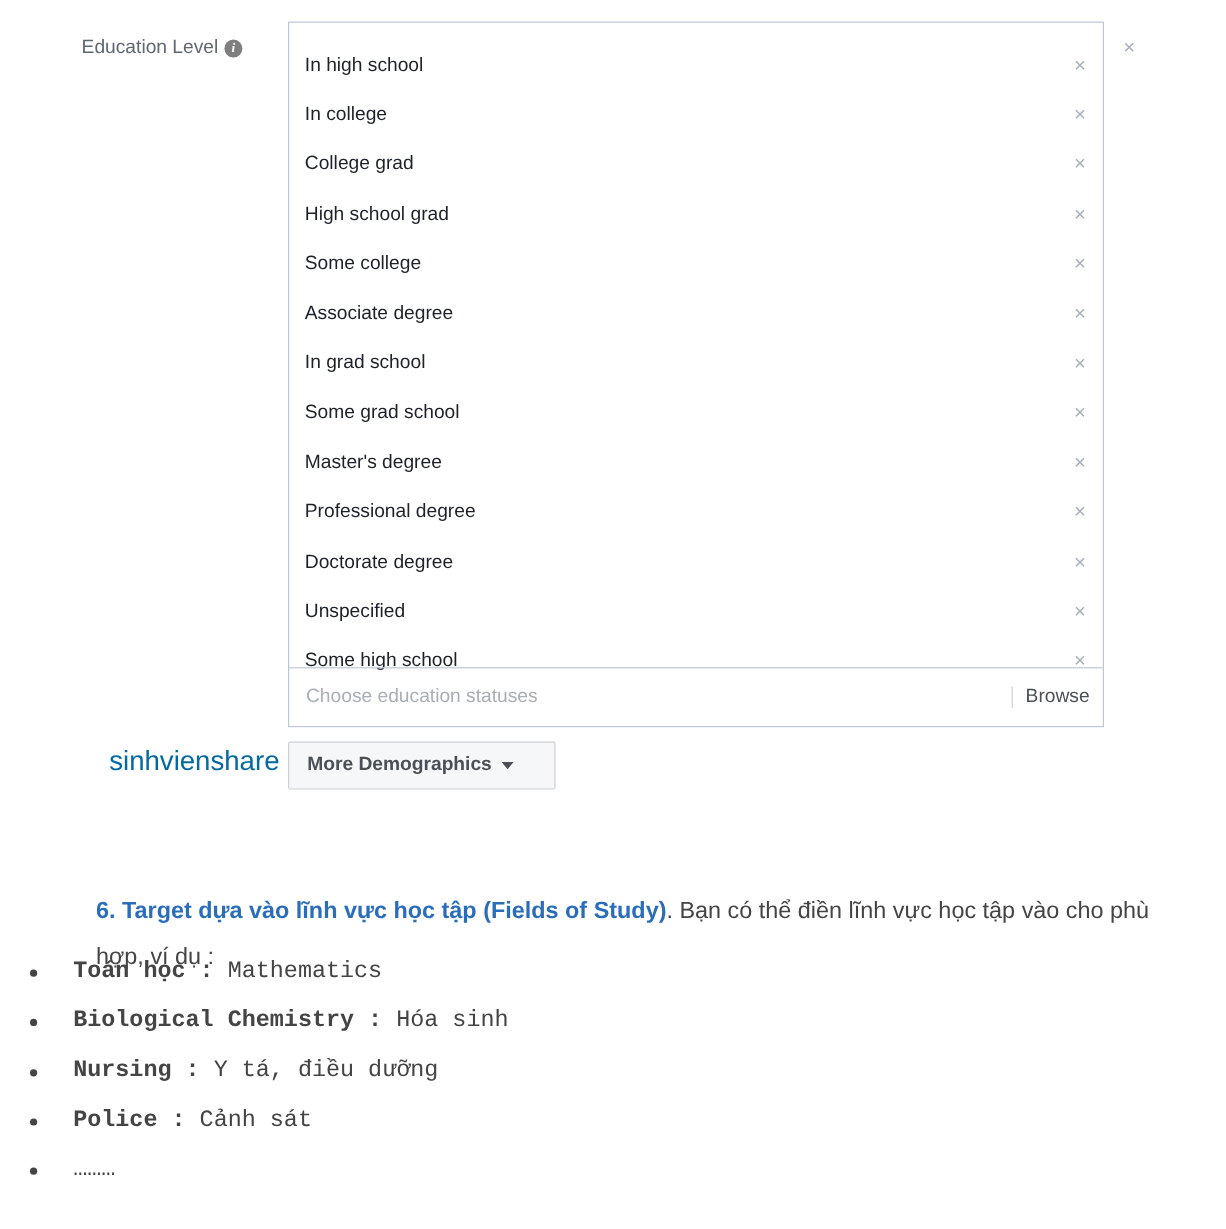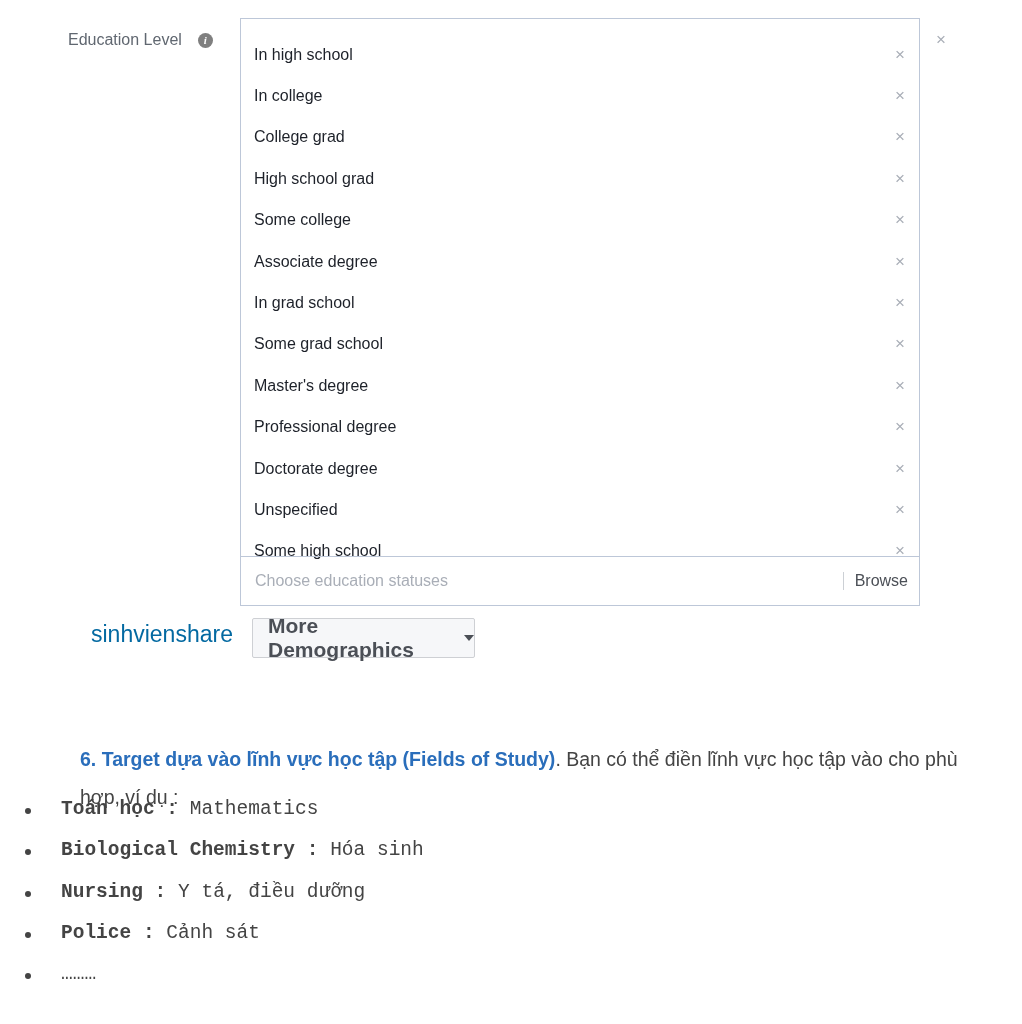--- a/index.html
+++ b/index.html
@@ -4,21 +4,21 @@
   <style>
     html, body { margin: 0; padding: 0; background: #ffffff; }
     body {
       width: 1022px; height: 1024px; position: relative; overflow: hidden;
       font-family: "Liberation Sans", sans-serif;
     }
     .form-row { position: absolute; left: 0; top: 18px; width: 1022px; }
     .field-label {
       position: absolute; left: 68px; top: 13px;
       font-size: 16px; color: #606770; font-family: "Liberation Sans", sans-serif;
-      display: flex; align-items: center; gap: 16px;
+      display: flex; align-items: center; gap: 5px;
     }
     .info-icon {
       display: inline-flex; width: 15px; height: 15px; border-radius: 50%;
       background: #7f7f7f; color: #fff; font-size: 11px; font-style: italic;
       font-weight: bold; align-items: center; justify-content: center;
       font-family: "Liberation Serif", serif;
     }
     .tokenbox {
       position: absolute; left: 240px; top: 0; width: 680px; height: 588px;
       border: 1px solid #bdc7d8; background: #fff; box-sizing: border-box;
@@ -43,24 +43,24 @@
     .token-input::placeholder { color: #a9aeb7; }
     .browse-sep { width: 1px; height: 18px; background: #ccd0d5; margin-right: 11px; }
     .browse-link { font-size: 16px; color: #4b4f56; margin-right: 11px; cursor: pointer; font-weight: 500; }
     .row-remove {
       position: absolute; left: 936px; top: 12px; color: #a9aeb7; font-size: 17px; cursor: pointer;
     }
     .watermark {
       position: absolute; left: 91px; top: 621px; font-size: 23px; color: #0369a1;
     }
     .more-btn {
-      position: absolute; left: 252px; top: 618px; width: 223px; height: 40px;
+      position: absolute; left: 240px; top: 618px; width: 223px; height: 40px;
       border: 1px solid #ced0d4; border-radius: 2px; background: #f6f7f9;
       box-sizing: border-box; display: flex; align-items: center; padding-left: 15px;
-      font-size: 21px; color: #4b4f56; font-weight: bold; cursor: pointer;
+      font-size: 16px; color: #4b4f56; font-weight: bold; cursor: pointer;
     }
     .caret { display: inline-block; margin-left: 8px; width: 0; height: 0;
       border-left: 5px solid transparent; border-right: 5px solid transparent;
       border-top: 6px solid #4b4f56; }
     .article {
       position: absolute; left: 48px; top: 740px; width: 920px;
       font-size: 19.5px; color: #444; line-height: 38px; margin-left: 32px;
     }
     .article .hl { color: #2a6ebb; font-weight: bold; }
     .bullets { list-style: none; margin: 13px; padding: 0; position: absolute; left: 0; top: 776px; width: 900px; font-family: Liberation Mono, monospace; }

